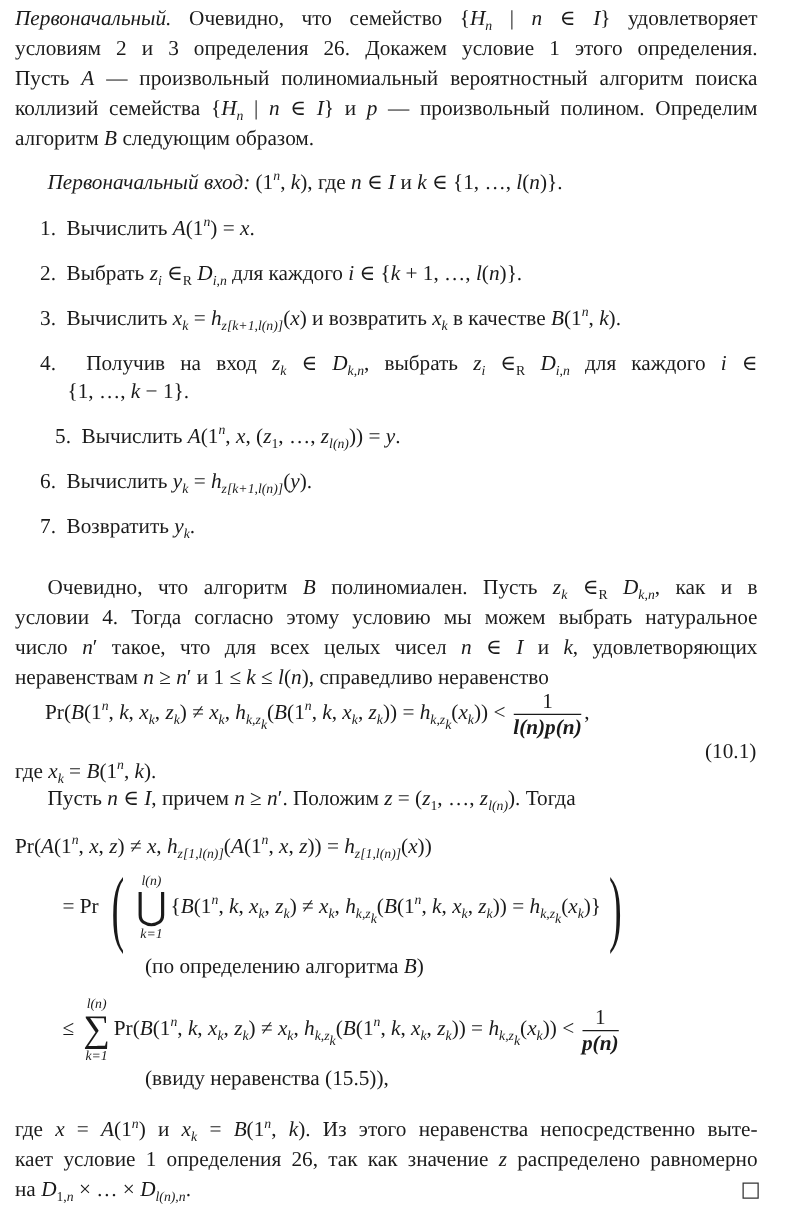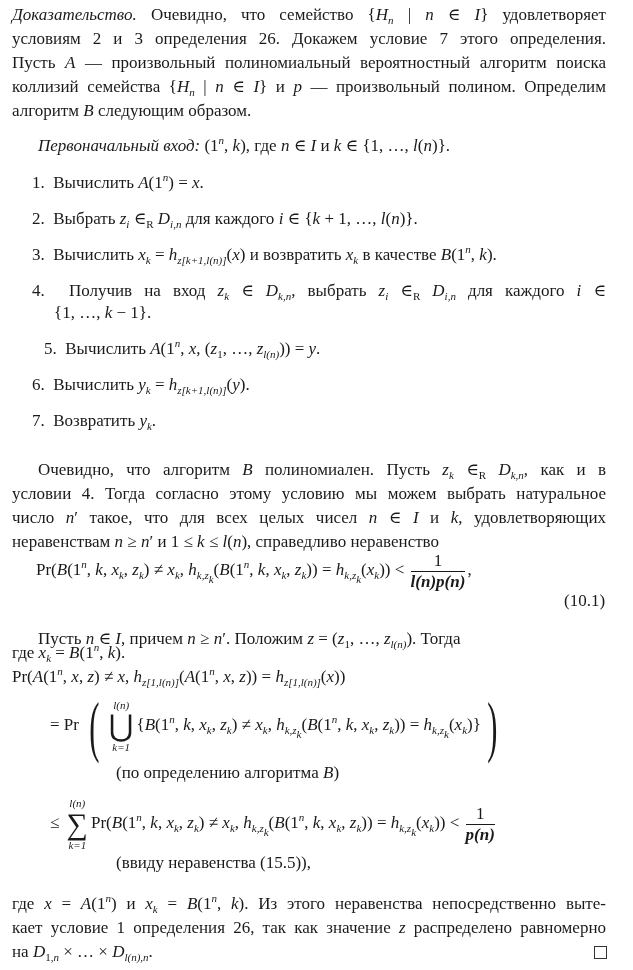--- a/index.html
+++ b/index.html
@@ -22,22 +22,22 @@
   .bigop .lim { display: block; font-size: 11px; line-height: 12px; font-style: italic; }
   .bigop .sym { display: block; font-size: 30px; line-height: 30px; }
   .bigparen { display: inline-block; font-size: 68px; line-height: 60px; vertical-align: middle; transform: scaleX(0.45); font-weight: 100; }
   .qed { position: absolute; width: 11px; height: 11px; border: 1px solid #333; }
 </style>
 </head>
 <body>
 
 <div class="page">
 
-  <div class="abs just" style="top:4px; width:594px;"><span class="i">Доказательство.</span> Очевидно, что семейство {<span class="i">H</span><sub class="i">n</sub> | <span class="i">n</span> ∈ <span class="i">I</span>} удовлетворяет</div>
-  <div class="abs just" style="top:28px; width:594px;">условиям 2 и 3 определения 26. Докажем условие 7 этого определения.</div>
+  <div class="abs just" style="top:4px; width:594px;"><span class="i">Первоначальный.</span> Очевидно, что семейство {<span class="i">H</span><sub class="i">n</sub> | <span class="i">n</span> ∈ <span class="i">I</span>} удовлетворяет</div>
+  <div class="abs just" style="top:28px; width:594px;">условиям 2 и 3 определения 26. Докажем условие 1 этого определения.</div>
   <div class="abs just" style="top:52px; width:594px;">Пусть <span class="i">A</span> — произвольный полиномиальный вероятностный алгоритм поиска</div>
   <div class="abs just" style="top:76px; width:594px;">коллизий семейства {<span class="i">H</span><sub class="i">n</sub> | <span class="i">n</span> ∈ <span class="i">I</span>} и <span class="i">p</span> — произвольный полином. Определим</div>
   <div class="abs" style="top:100px;">алгоритм <span class="i">B</span> следующим образом.</div>
 
   <div class="abs" style="top:135px; left:26px;"><span class="i">Первоначальный вход:</span> (1<sup class="i">n</sup>, <span class="i">k</span>), где <span class="i">n</span> ∈ <span class="i">I</span> и <span class="i">k</span> ∈ {1, …, <span class="i">l</span>(<span class="i">n</span>)}.</div>
 
   <div class="abs" style="top:172px; left:20px;"><span>1.</span>&nbsp; Вычислить <span class="i">A</span>(1<sup class="i">n</sup>) = <span class="i">x</span>.</div>
   <div class="abs" style="top:208px; left:20px;"><span>2.</span>&nbsp; Выбрать <span class="i">z<sub>i</sub></span> ∈<sub>R</sub> <span class="i">D<sub>i,n</sub></span> для каждого <span class="i">i</span> ∈ {<span class="i">k</span> + 1, …, <span class="i">l</span>(<span class="i">n</span>)}.</div>
   <div class="abs" style="top:244px; left:20px;font-family:Liberation Serif, serif;"><span>3.</span>&nbsp; Вычислить <span class="i">x<sub>k</sub></span> = <span class="i">h<sub>z[k+1,l(n)]</sub></span>(<span class="i">x</span>) и возвратить <span class="i">x<sub>k</sub></span> в качестве <span class="i">B</span>(1<sup class="i">n</sup>, <span class="i">k</span>).</div>
   <div class="abs just" style="top:280px; left:20px; width:574px;"><span>4.</span>&nbsp; Получив на вход <span class="i">z<sub>k</sub></span> ∈ <span class="i">D<sub>k,n</sub></span>, выбрать <span class="i">z<sub>i</sub></span> ∈<sub>R</sub> <span class="i">D<sub>i,n</sub></span> для каждого <span class="i">i</span> ∈</div>
@@ -47,21 +47,21 @@
   <div class="abs" style="top:410px; left:20px;"><span>7.</span>&nbsp; Возвратить <span class="i">y<sub>k</sub></span>.</div>
 
   <div class="abs just" style="top:459px; left:26px; width:568px;">Очевидно, что алгоритм <span class="i">B</span> полиномиален. Пусть <span class="i">z<sub>k</sub></span> ∈<sub>R</sub> <span class="i">D<sub>k,n</sub></span>, как и в</div>
   <div class="abs just" style="top:483px; width:594px;">условии 4. Тогда согласно этому условию мы можем выбрать натуральное</div>
   <div class="abs just" style="top:507px; width:594px;">число <span class="i">n</span>′ такое, что для всех целых чисел <span class="i">n</span> ∈ <span class="i">I</span> и <span class="i">k</span>, удовлетворяющих</div>
   <div class="abs" style="top:531px;">неравенствам <span class="i">n</span> ≥ <span class="i">n</span>′ и 1 ≤ <span class="i">k</span> ≤ <span class="i">l</span>(<span class="i">n</span>), справедливо неравенство</div>
 
   <div class="abs" style="top:548px; left:24px; line-height:44px;">Pr(<span class="i">B</span>(1<sup class="i">n</sup>, <span class="i">k</span>, <span class="i">x<sub>k</sub></span>, <span class="i">z<sub>k</sub></span>) ≠ <span class="i">x<sub>k</sub></span>, <span class="i">h<sub>k,z<sub>k</sub></sub></span>(<span class="i">B</span>(1<sup class="i">n</sup>, <span class="i">k</span>, <span class="i">x<sub>k</sub></span>, <span class="i">z<sub>k</sub></span>)) = <span class="i">h<sub>k,z<sub>k</sub></sub></span>(<span class="i">x<sub>k</sub></span>)) &lt; <span class="frac"><span class="num">1</span><span class="den i">l(n)p(n)</span></span>,</div>
   <div class="abs" style="top:590px; left:552px;">(10.1)</div>
 
-  <div class="abs" style="top:606px;margin-top:36px;">где <span class="i">x<sub>k</sub></span> = <span class="i">B</span>(1<sup class="i">n</sup>, <span class="i">k</span>).</div>
+  <div class="abs" style="top:606px;">где <span class="i">x<sub>k</sub></span> = <span class="i">B</span>(1<sup class="i">n</sup>, <span class="i">k</span>).</div>
   <div class="abs" style="top:628px; left:26px;">Пусть <span class="i">n</span> ∈ <span class="i">I</span>, причем <span class="i">n</span> ≥ <span class="i">n</span>′. Положим <span class="i">z</span> = (<span class="i">z</span><sub>1</sub>, …, <span class="i">z<sub>l(n)</sub></span>). Тогда</div>
 
   <div class="abs" style="top:666px; left:0px;">Pr(<span class="i">A</span>(1<sup class="i">n</sup>, <span class="i">x</span>, <span class="i">z</span>) ≠ <span class="i">x</span>, <span class="i">h<sub>z[1,l(n)]</sub></span>(<span class="i">A</span>(1<sup class="i">n</sup>, <span class="i">x</span>, <span class="i">z</span>)) = <span class="i">h<sub>z[1,l(n)]</sub></span>(<span class="i">x</span>))</div>
 
   <div class="abs" style="top:690px; left:38px; line-height:70px;">= Pr <span class="bigparen">(</span><span class="bigop"><span class="lim">l(n)</span><span class="sym">⋃</span><span class="lim">k=1</span></span>{<span class="i">B</span>(1<sup class="i">n</sup>, <span class="i">k</span>, <span class="i">x<sub>k</sub></span>, <span class="i">z<sub>k</sub></span>) ≠ <span class="i">x<sub>k</sub></span>, <span class="i">h<sub>k,z<sub>k</sub></sub></span>(<span class="i">B</span>(1<sup class="i">n</sup>, <span class="i">k</span>, <span class="i">x<sub>k</sub></span>, <span class="i">z<sub>k</sub></span>)) = <span class="i">h<sub>k,z<sub>k</sub></sub></span>(<span class="i">x<sub>k</sub></span>)}<span class="bigparen">)</span></div>
 
   <div class="abs" style="top:762px; left:104px;">(по определению алгоритма <span class="i">B</span>)</div>
 
   <div class="abs" style="top:790px; left:38px; line-height:66px;">≤ <span class="bigop"><span class="lim">l(n)</span><span class="sym">∑</span><span class="lim">k=1</span></span>Pr(<span class="i">B</span>(1<sup class="i">n</sup>, <span class="i">k</span>, <span class="i">x<sub>k</sub></span>, <span class="i">z<sub>k</sub></span>) ≠ <span class="i">x<sub>k</sub></span>, <span class="i">h<sub>k,z<sub>k</sub></sub></span>(<span class="i">B</span>(1<sup class="i">n</sup>, <span class="i">k</span>, <span class="i">x<sub>k</sub></span>, <span class="i">z<sub>k</sub></span>)) = <span class="i">h<sub>k,z<sub>k</sub></sub></span>(<span class="i">x<sub>k</sub></span>)) &lt; <span class="frac"><span class="num">1</span><span class="den i">p(n)</span></span></div>
 

